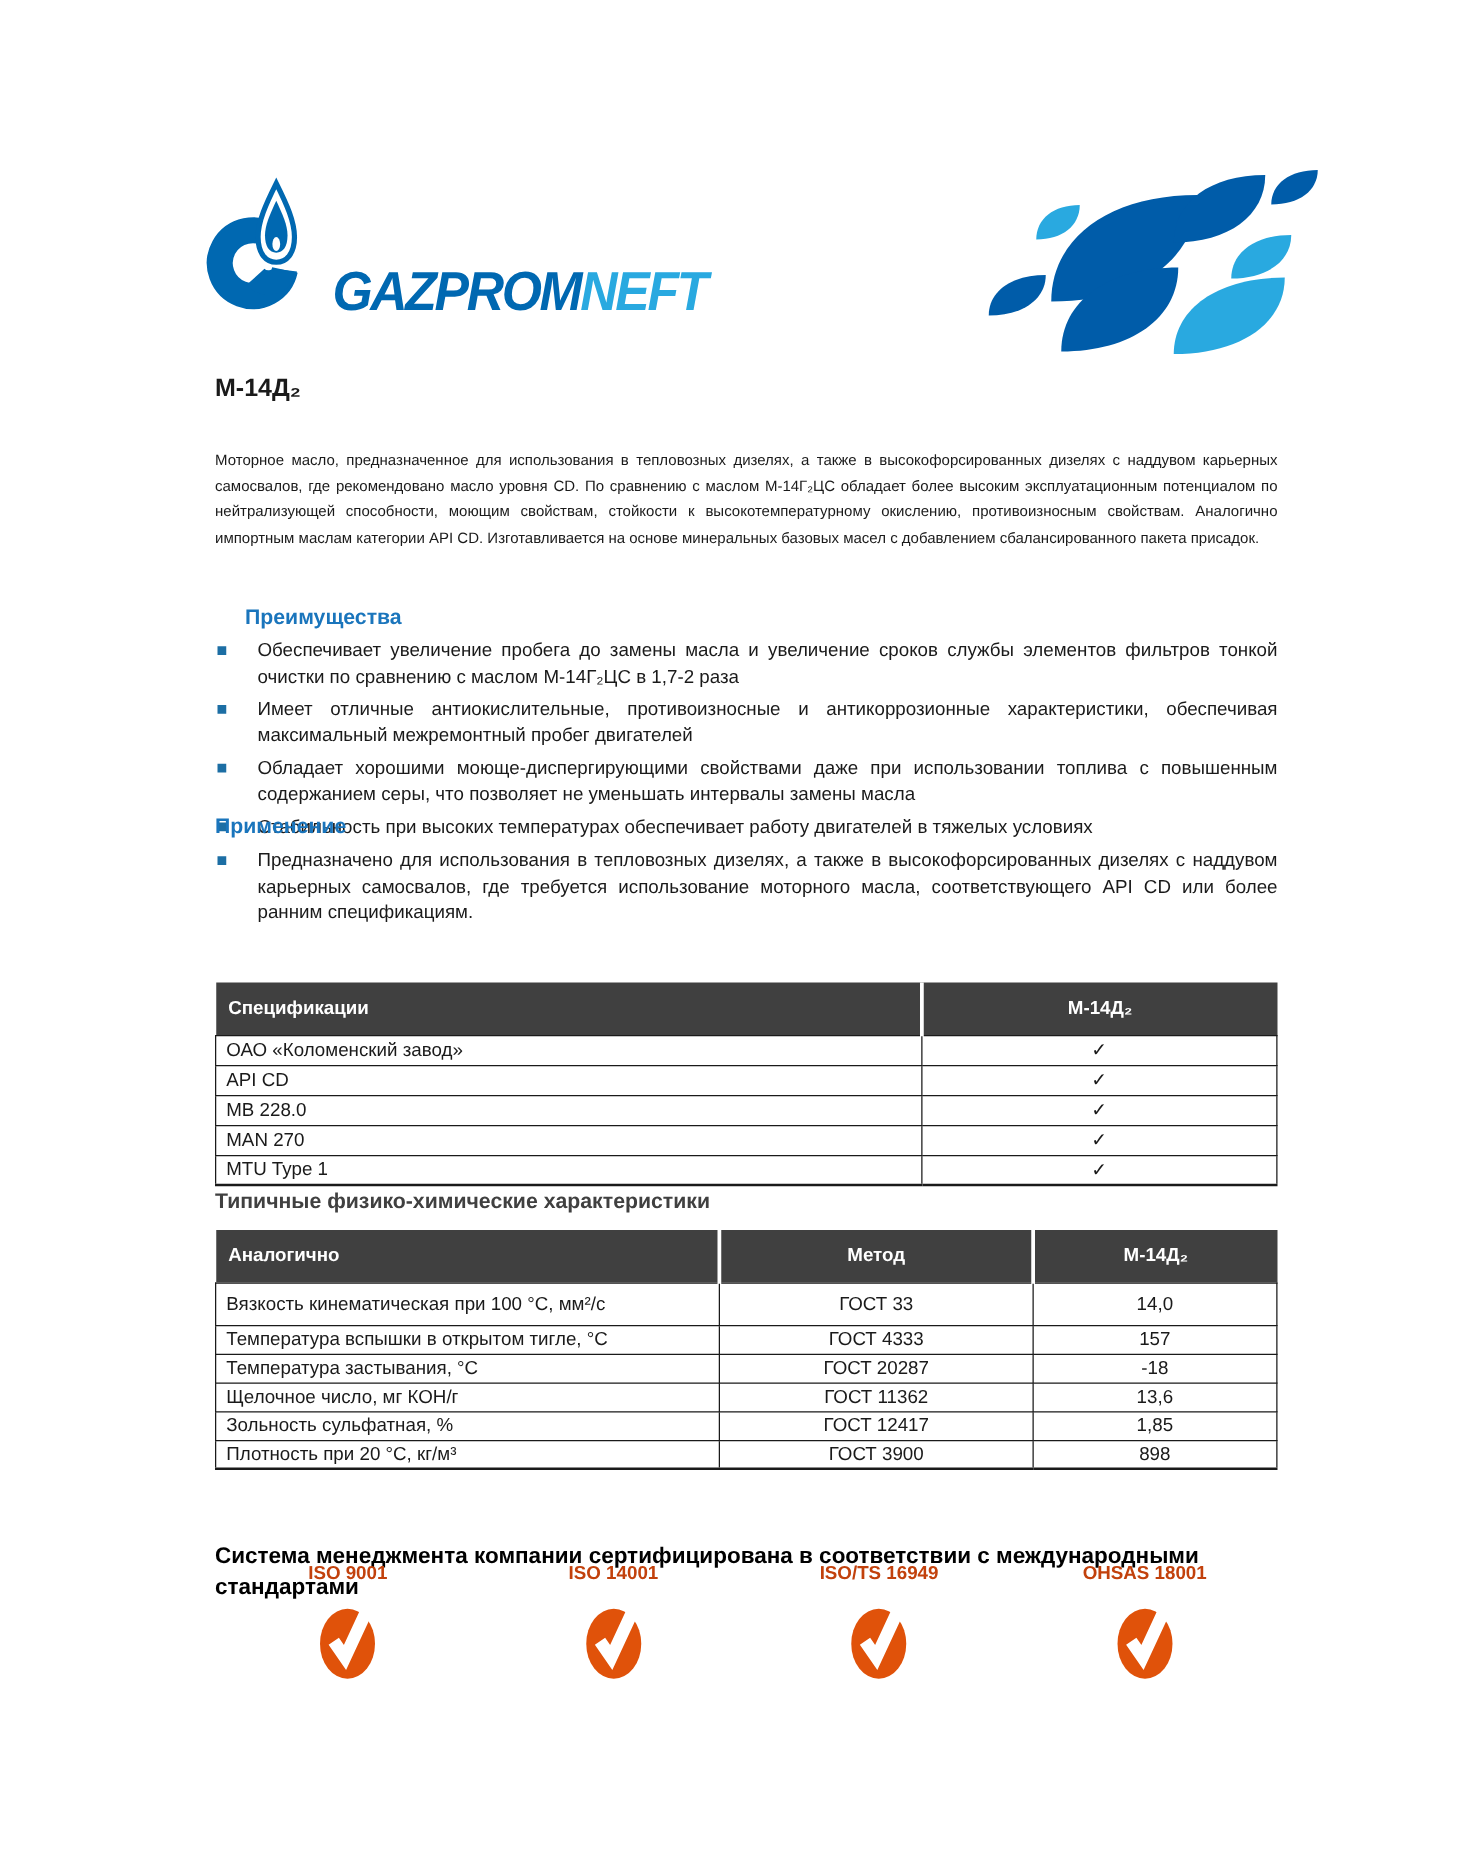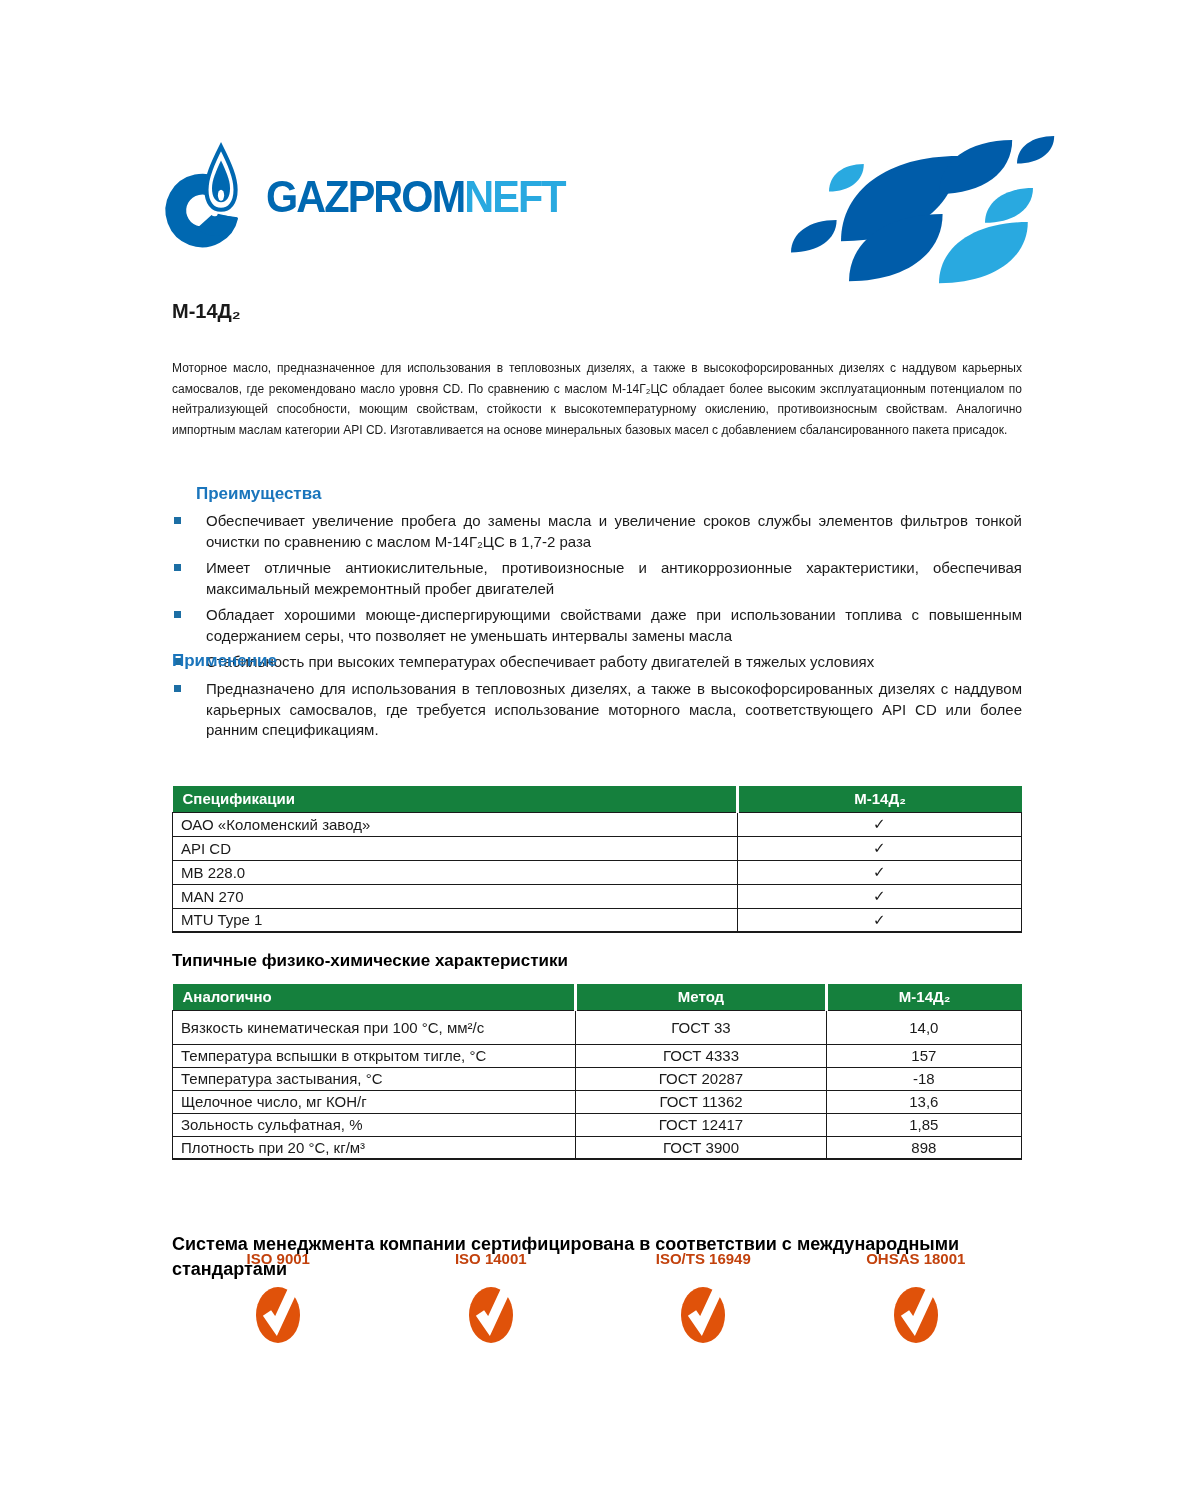--- a/index.html
+++ b/index.html
@@ -1,21 +1,21 @@
 <!DOCTYPE html>
 <html><head>
 <meta charset="utf-8">
 <style>
   * { margin:0; padding:0; box-sizing:border-box; }
   html,body { background:#fff; }
   body { font-family:"Liberation Sans","DejaVu Sans",sans-serif; color:#1a1a1a; }
   .page { position:relative; width:1179px; height:1500px; background:#fff; overflow:hidden; margin:0 auto; }
 
   
-  .logo-block { position:absolute; left:160px; top:138px; display:flex; align-items:center; }
+  .logo-block { position:absolute; left:160px; top:138px; display:flex; align-items:flex-end;font-style:italic; }
   .logo-mark { width:104px; height:120px; }
   .wordmark { display:flex; align-items:flex-end; margin-left:2px; margin-bottom:2px;
               font-weight:700; font-size:44px; letter-spacing:-2px;
               transform:scaleX(.94); transform-origin:left bottom; line-height:1; }
   .brand-dark { color:#0068B1; }
   .brand-light { color:#29A9E0; }
   .deco { position:absolute; right:124px; top:128px; width:266px; height:158px; }
 
   
   .content { position:absolute; left:172px; top:0; width:850px; height:1500px; }
@@ -35,37 +35,37 @@
   ul.bullets li { position:relative; padding-left:34px; font-size:15px; line-height:20.5px;
                   text-align:justify; margin-bottom:6px; }
   ul.bullets li::before { content:""; position:absolute; left:2px; top:6px;
                           width:7px; height:7px; background:#1C6EA4; }
 
   
   table { border-collapse:collapse; width:850px; table-layout:fixed; }
   .spec-table { position:absolute; top:786px; left:0; }
   .props-table { position:absolute; top:984px; left:0; }
 
-  th { background:#15803d; color:#fff; font-size:15px; font-weight:700; height:26px;
+  th { background:#404040; color:#fff; font-size:15px; font-weight:700; height:42px;
        vertical-align:middle; }
   th + th { border-left:3px solid #fff; }
   th.left { text-align:left; padding-left:10px; }
   th.center { text-align:center; }
 
   td { border:1.5px solid #1a1a1a; font-size:15px; vertical-align:middle;
        padding:2px 8px; height:24px; }
   td.center { text-align:center; padding:2px 2px; }
   tbody tr:last-child td { border-bottom-width:2.5px; }
   .props-table td { height:23px; }
   .props-table tbody tr:first-child td { height:34px; }
 
   .spec-table col.c1 { width:66.5%; } .spec-table col.c2 { width:33.5%; }
   .props-table col.c1 { width:47.5%; } .props-table col.c2 { width:29.5%; } .props-table col.c3 { width:23%; }
 
-  .props-head { position:absolute; top:951px; left:0; color:#000000; font-size:17px; font-weight:700; }
+  .props-head { position:absolute; top:951px; left:0; color:#404040; font-size:17px; font-weight:700; }
 
   
   .cert-head { position:absolute; top:1232px; left:0; color:#000000; font-size:18px;
                font-weight:700; line-height:25px; width:850px; }
   .badges { position:absolute; top:1250px; left:0; width:850px; display:flex; }
   .badge-col { width:25%; display:flex; flex-direction:column; align-items:center; }
   .badge-label { color:#c2410c; font-size:15px; font-weight:700; margin-bottom:12px; }
   .badge-icon { width:48px; height:66px; }
 </style>
 </head>

